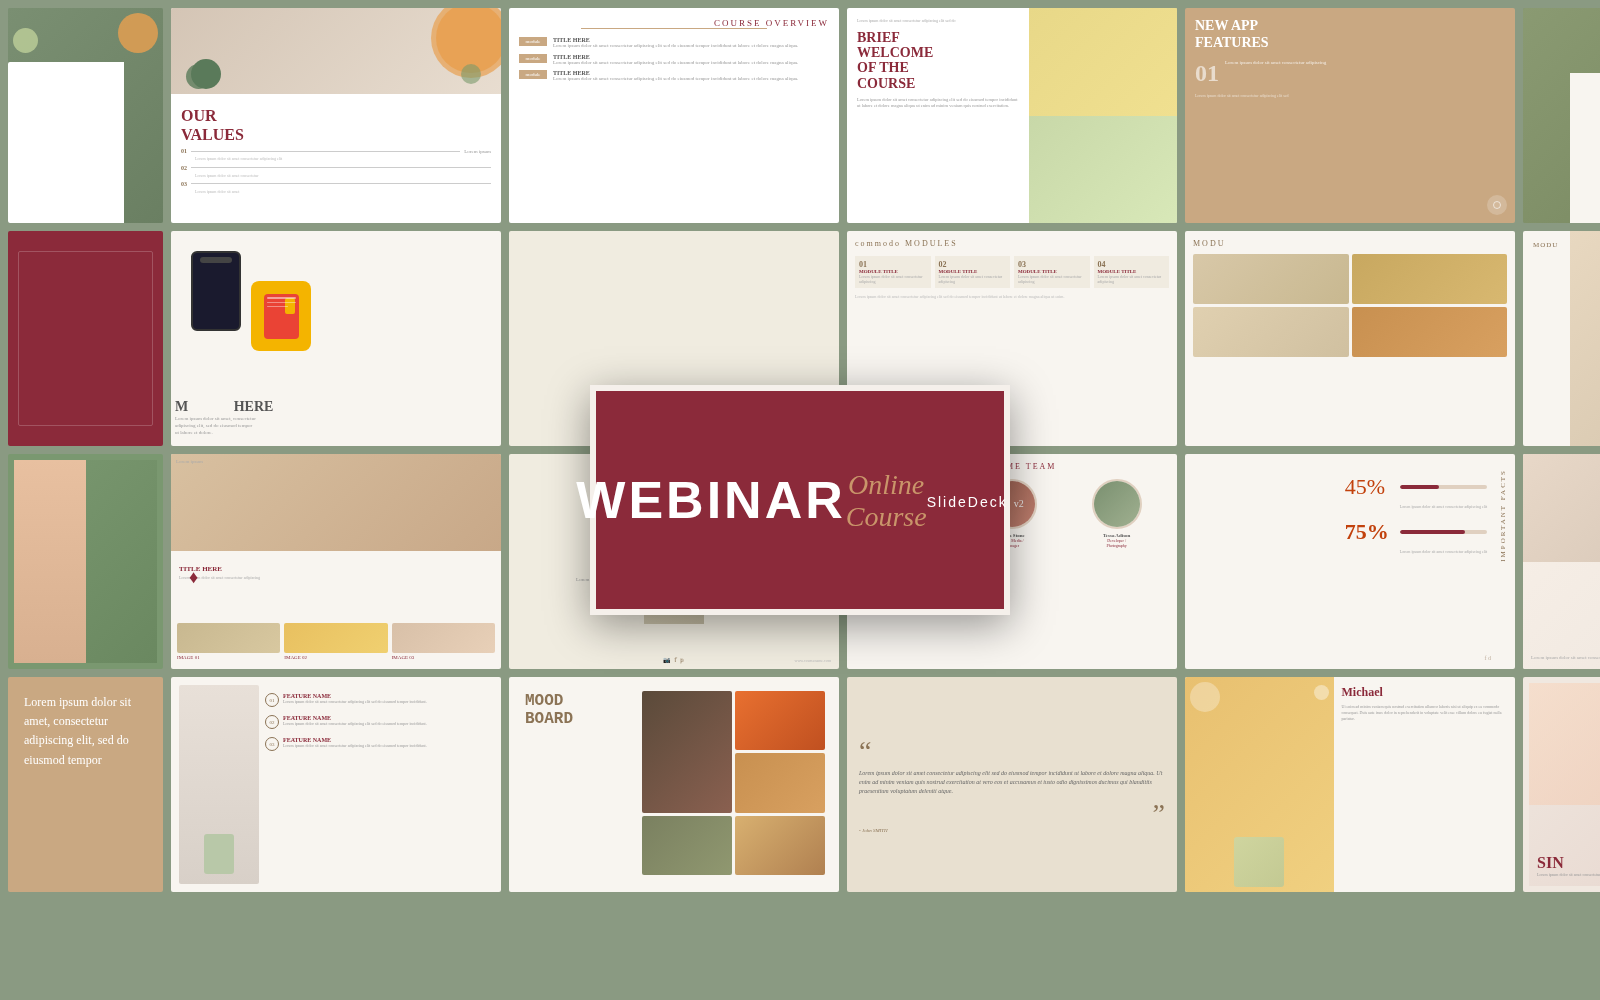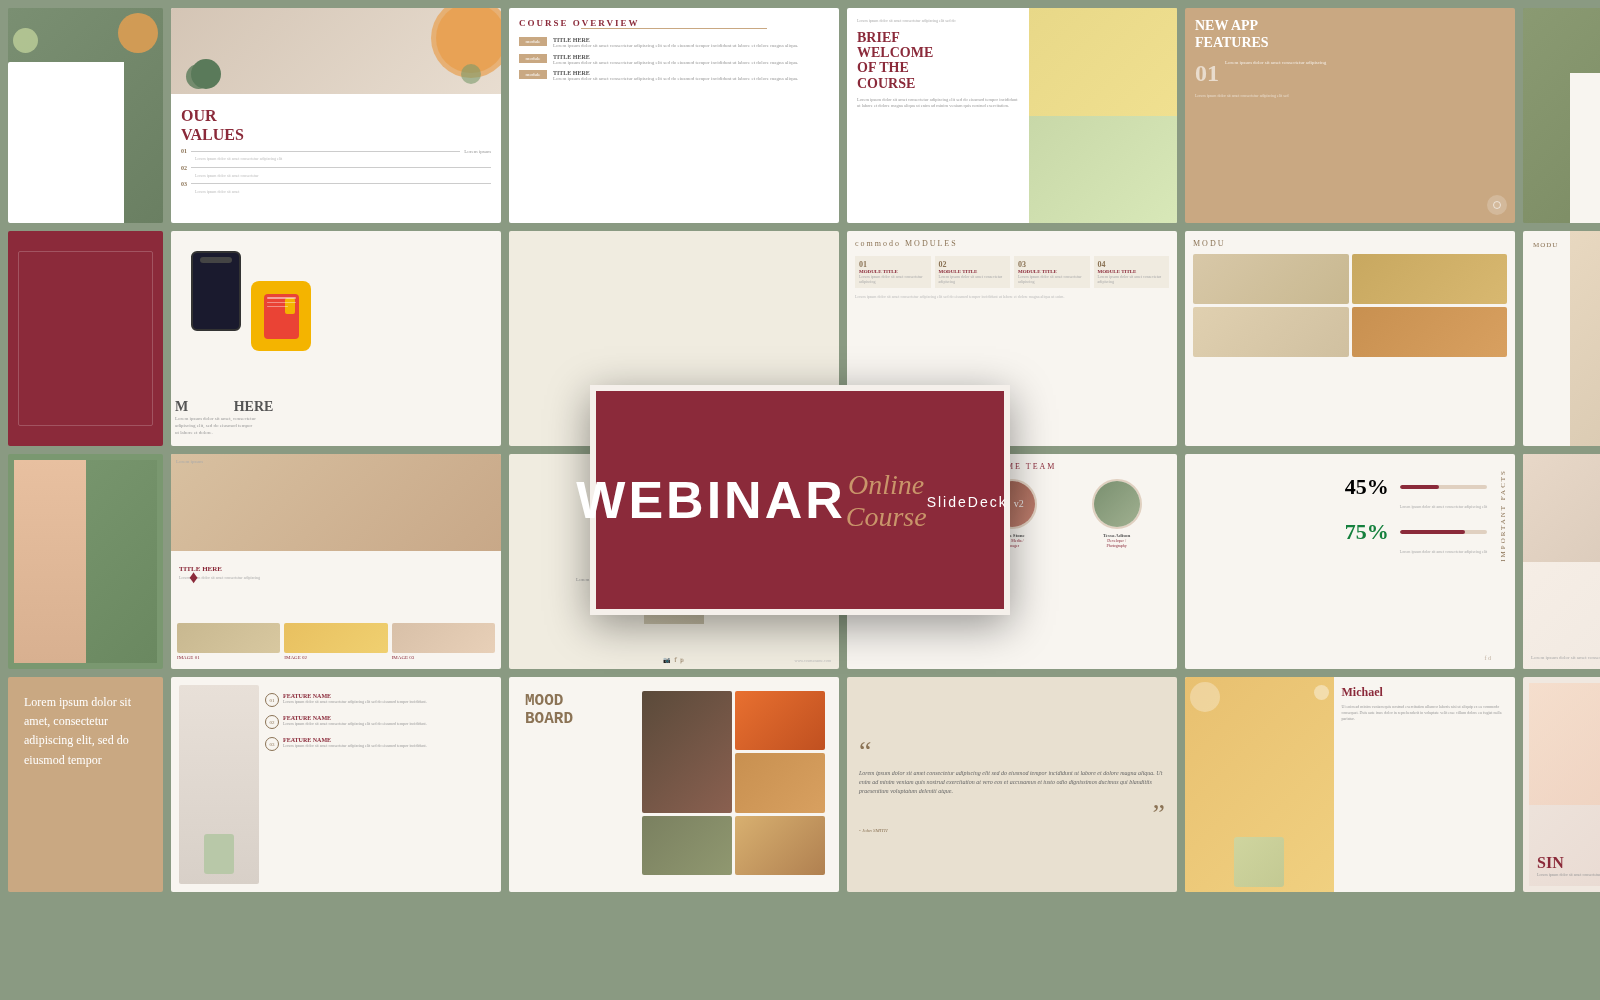--- a/index.html
+++ b/index.html
@@ -150,26 +150,25 @@
       font-size: 5px;
       color: #999;
       margin-left: 4px;
     }
 
     
     .s-r1c3 {
       padding: 10px;
     }
     .s-r1c3 .co-title {
-      text-align: left;
+      text-align: right;
       color: #8b2a3a;
       font-size: 9px;
       letter-spacing: 2px;
       margin-bottom: 0;
-      font-weight: bold;
     }
     .s-r1c3 .co-item {
       display: flex;
       margin: 4px 0;
       align-items: flex-start;
     }
     .s-r1c3 .co-tag {
       background: #c9a882;
       color: #fff;
       font-size: 5px;
@@ -952,28 +951,28 @@
         <div class="member-name">Tessa Adison</div>
         <div class="member-role">Developer /<br>Photography</div>
       </div>
     </div>
   </div>
 
   <div class="slide s-r3c5" style="position:relative;overflow:hidden;background:#f8f5f0;padding:8px;">
     <div style="writing-mode:vertical-rl;text-orientation:mixed;color:#8b7355;font-size:7px;letter-spacing:2px;position:absolute;right:8px;top:15px;transform:rotate(180deg);">IMPORTANT FACTS</div>
     <div style="padding-right:20px;">
       <div style="display:flex;align-items:center;margin:12px 0 4px;">
-        <div style="font-size:22px;font-weight:bold;color:#000000;width:55px;">45%</div>
+        <div style="font-size:22px;font-weight:normal;color:#c2410c;width:55px;">45%</div>
         <div style="flex:1;height:4px;background:#e0d0c0;border-radius:2px;overflow:hidden;">
           <div style="width:45%;height:100%;background:#8b2a3a;border-radius:2px;"></div>
         </div>
       </div>
       <div style="font-size:4px;color:#aaa;margin-bottom:10px;padding-left:55px;">Lorem ipsum dolor sit amet consectetur adipiscing elit</div>
       <div style="display:flex;align-items:center;margin:4px 0;">
-        <div style="font-size:22px;font-weight:bold;color:#15803d;width:55px;">75%</div>
+        <div style="font-size:22px;font-weight:bold;color:#c2410c;width:55px;">75%</div>
         <div style="flex:1;height:4px;background:#e0d0c0;border-radius:2px;overflow:hidden;">
           <div style="width:75%;height:100%;background:#8b2a3a;border-radius:2px;"></div>
         </div>
       </div>
       <div style="font-size:4px;color:#aaa;padding-left:55px;">Lorem ipsum dolor sit amet consectetur adipiscing elit</div>
     </div>
     <div style="position:absolute;bottom:8px;right:24px;font-size:6px;color:#c0b0a0;">f d</div>
   </div>
 
   <div class="slide s-r3c6">

